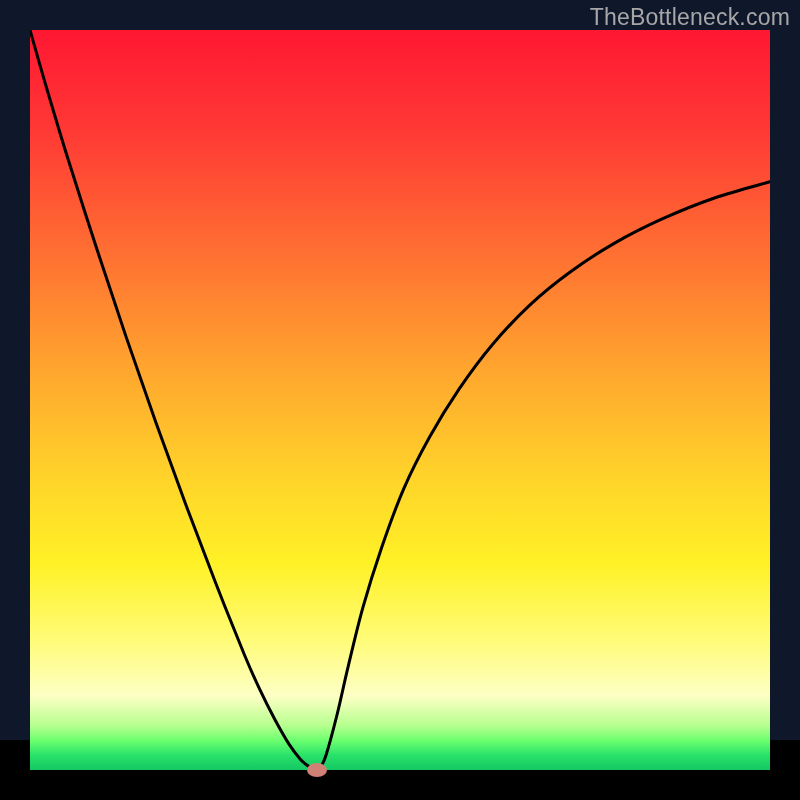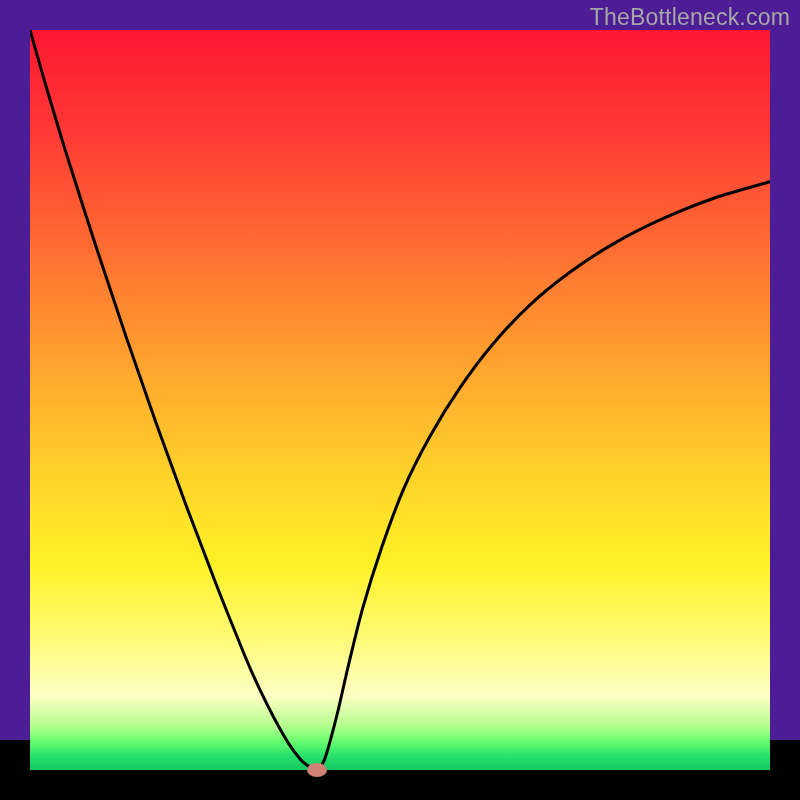--- a/index.html
+++ b/index.html
@@ -8,21 +8,21 @@
     width: 800px;
     height: 800px;
     background: #000;
     overflow: hidden;
     font-family: Arial, Helvetica, sans-serif;
   }
   .frame {
     position: relative;
     width: 800px;
     height: 740px;
-    background: #4c1d95;
+    background: #0f172a;
   }
   .plot-area {
     position: absolute;
     left: 30px;
     top: 30px;
     width: 740px;
     height: 740px;
     
     background: linear-gradient(
       to bottom,

